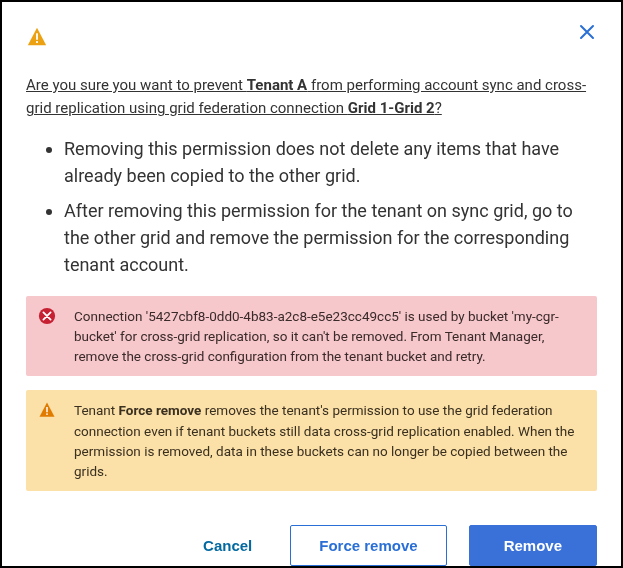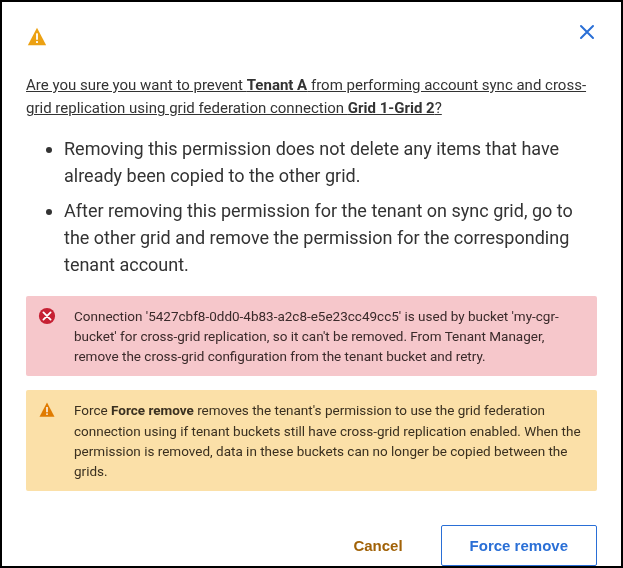--- a/index.html
+++ b/index.html
@@ -97,21 +97,21 @@
     font-weight:600;
     padding:12px 24px;
     border-radius:2px;
     cursor:pointer;
     border:1px solid transparent;
     line-height:1;
   }
   .btn-link {
     background:none;
     border:none;
-    color:#a16207;
+    color:#0369a1;
     padding:12px 16px;
   }
   .btn-outline {
     background:#fff;
     border:1px solid #2a6fd6;
     color:#2a6fd6;
     padding:12px 28px;
   }
   .btn-primary {
     background:#3a71d9;
@@ -166,25 +166,26 @@
 
       <div class="alert alert-warn">
         <span class="alert-icon">
           <svg width="18" height="18" viewBox="0 0 24 24">
             <path d="M12 2 L22 21 L2 21 Z" fill="#e07b00"></path>
             <rect x="11" y="8" width="2" height="7" fill="#fff"></rect>
             <rect x="11" y="16.5" width="2" height="2" fill="#fff"></rect>
           </svg>
         </span>
         <div>
-          <span>Force </span><b>Force remove</b><span> removes the tenant's permission to use the grid federation connection using if tenant buckets still have cross-grid replication enabled. When the permission is removed, data in these buckets can no longer be copied between the grids.</span>
+          <span>Tenant </span><b>Force remove</b><span> removes the tenant's permission to use the grid federation connection even if tenant buckets still data cross-grid replication enabled. When the permission is removed, data in these buckets can no longer be copied between the grids.</span>
         </div>
       </div>
 
     </div>
 
     <div class="footer">
       <button class="btn btn-link">Cancel</button>
       <button class="btn btn-outline">Force remove</button>
+      <button class="btn btn-primary">Remove</button>
     </div>
 
   </div>
 </div>
 
 </body></html>

